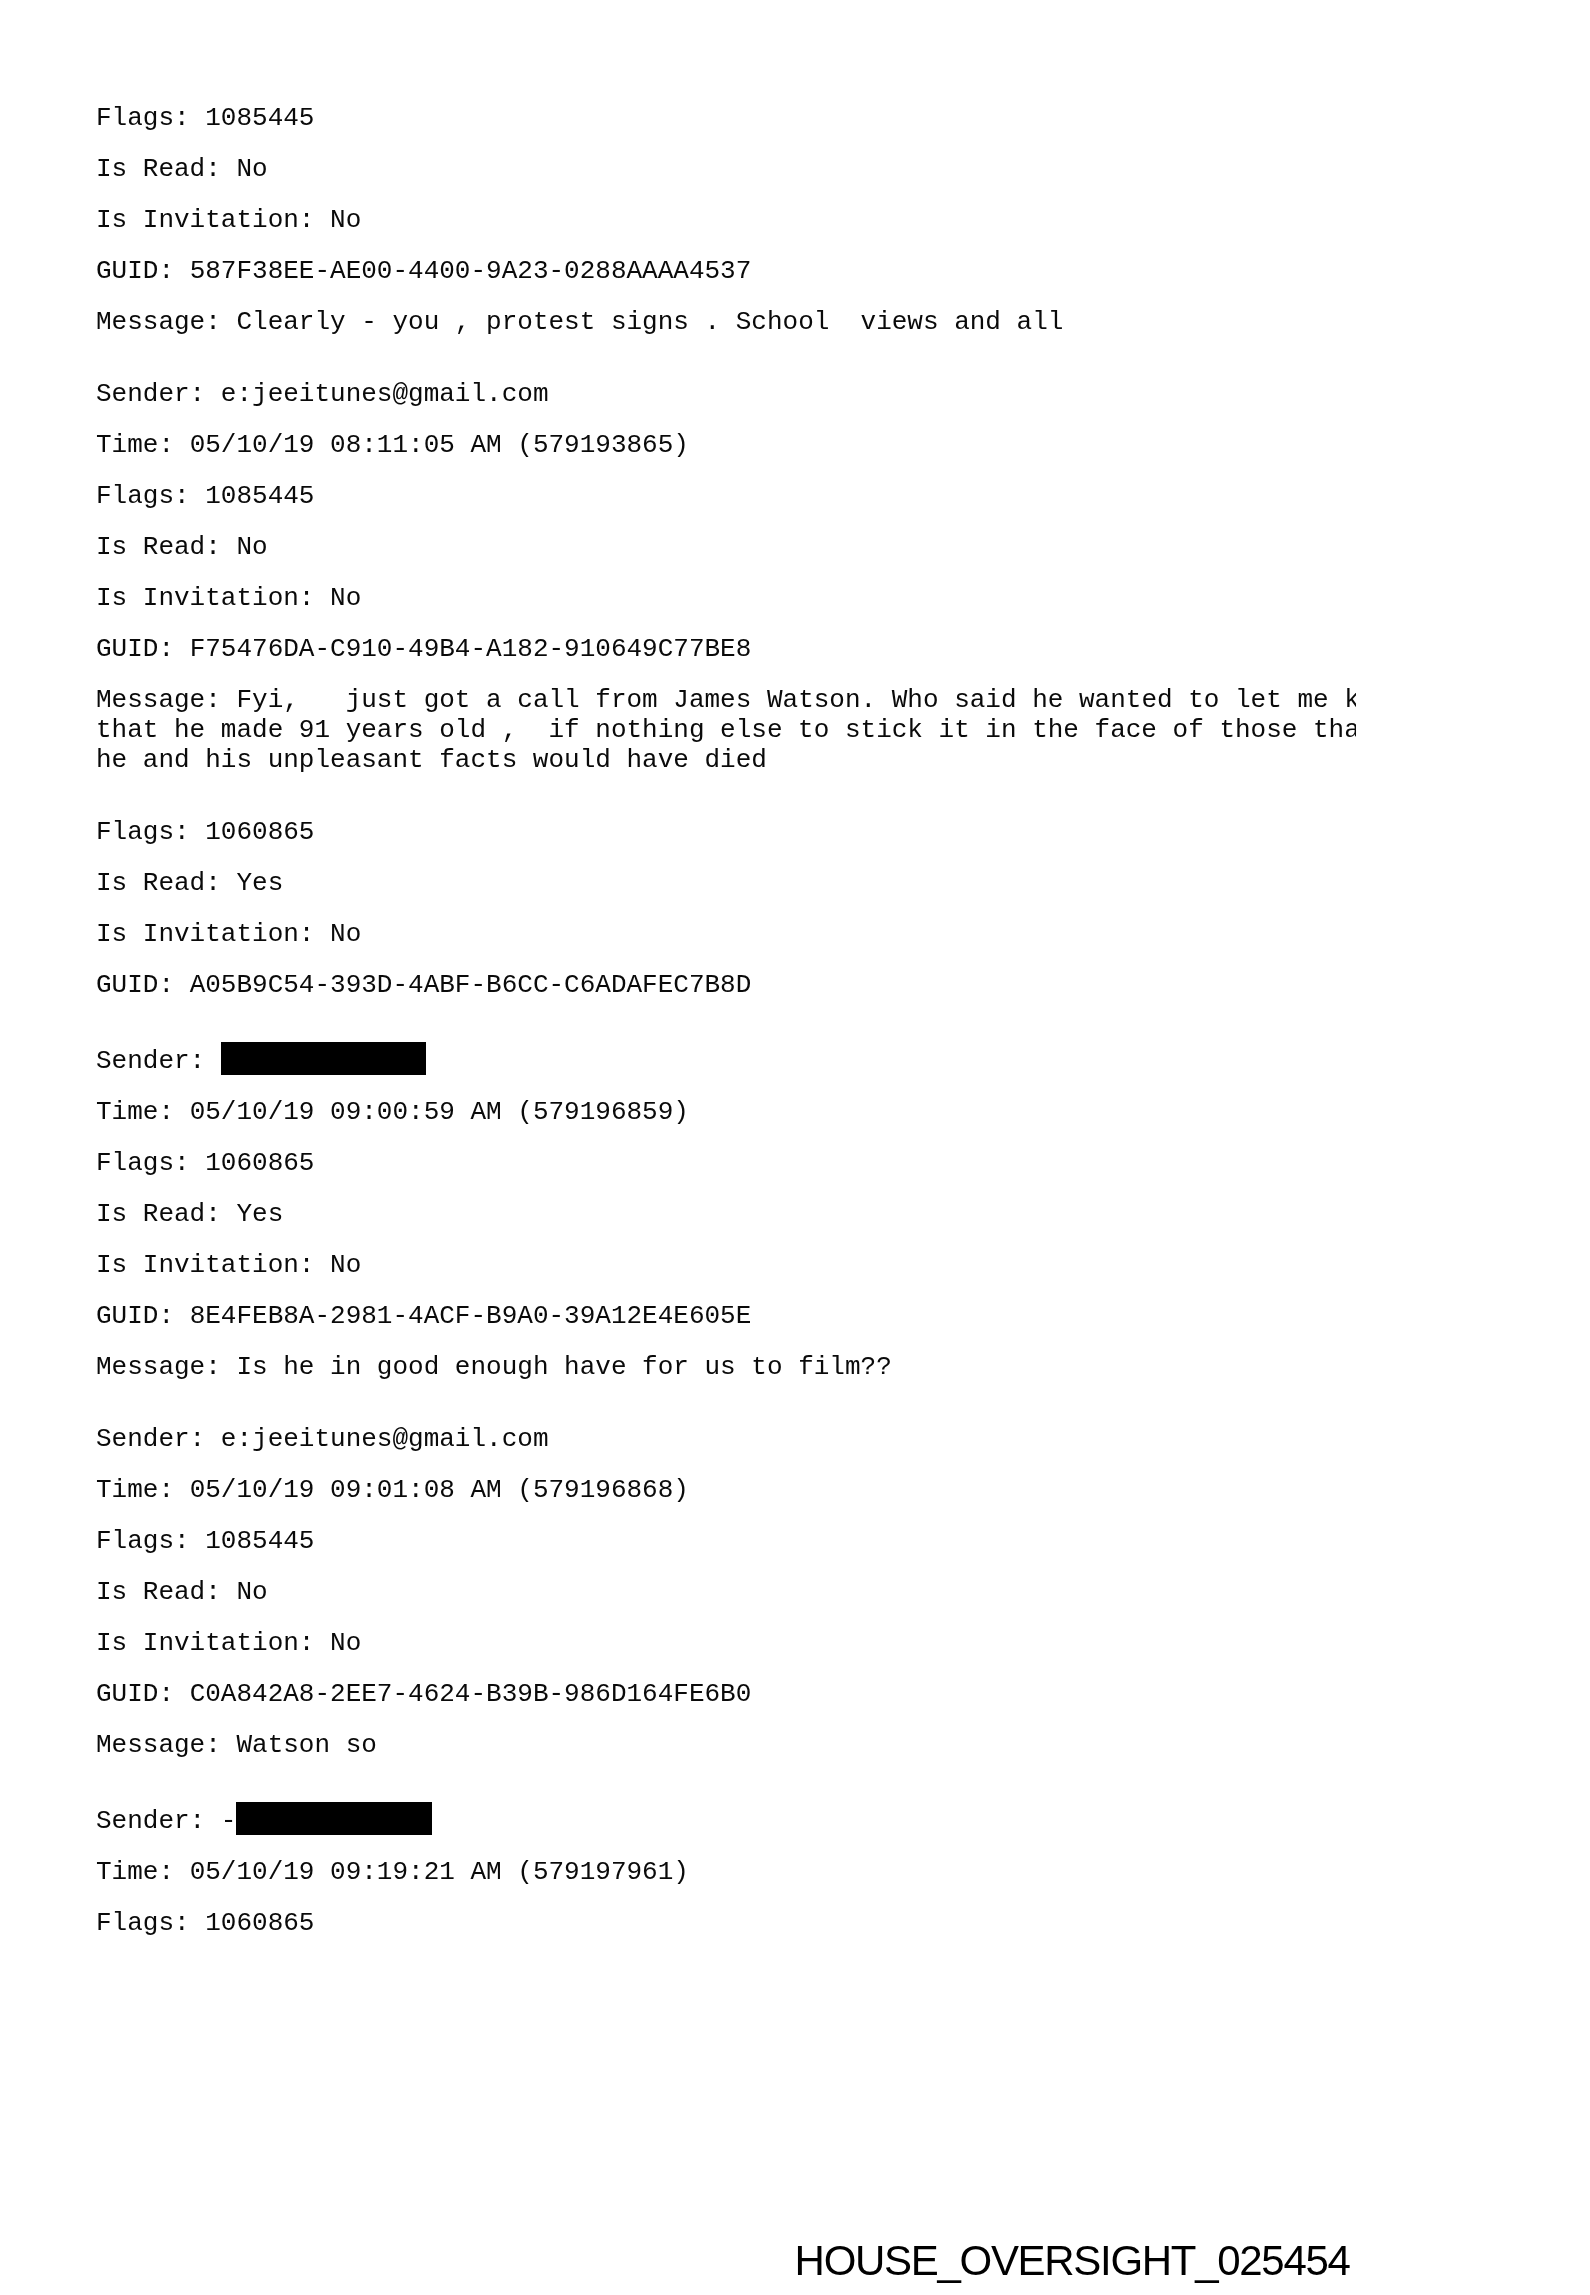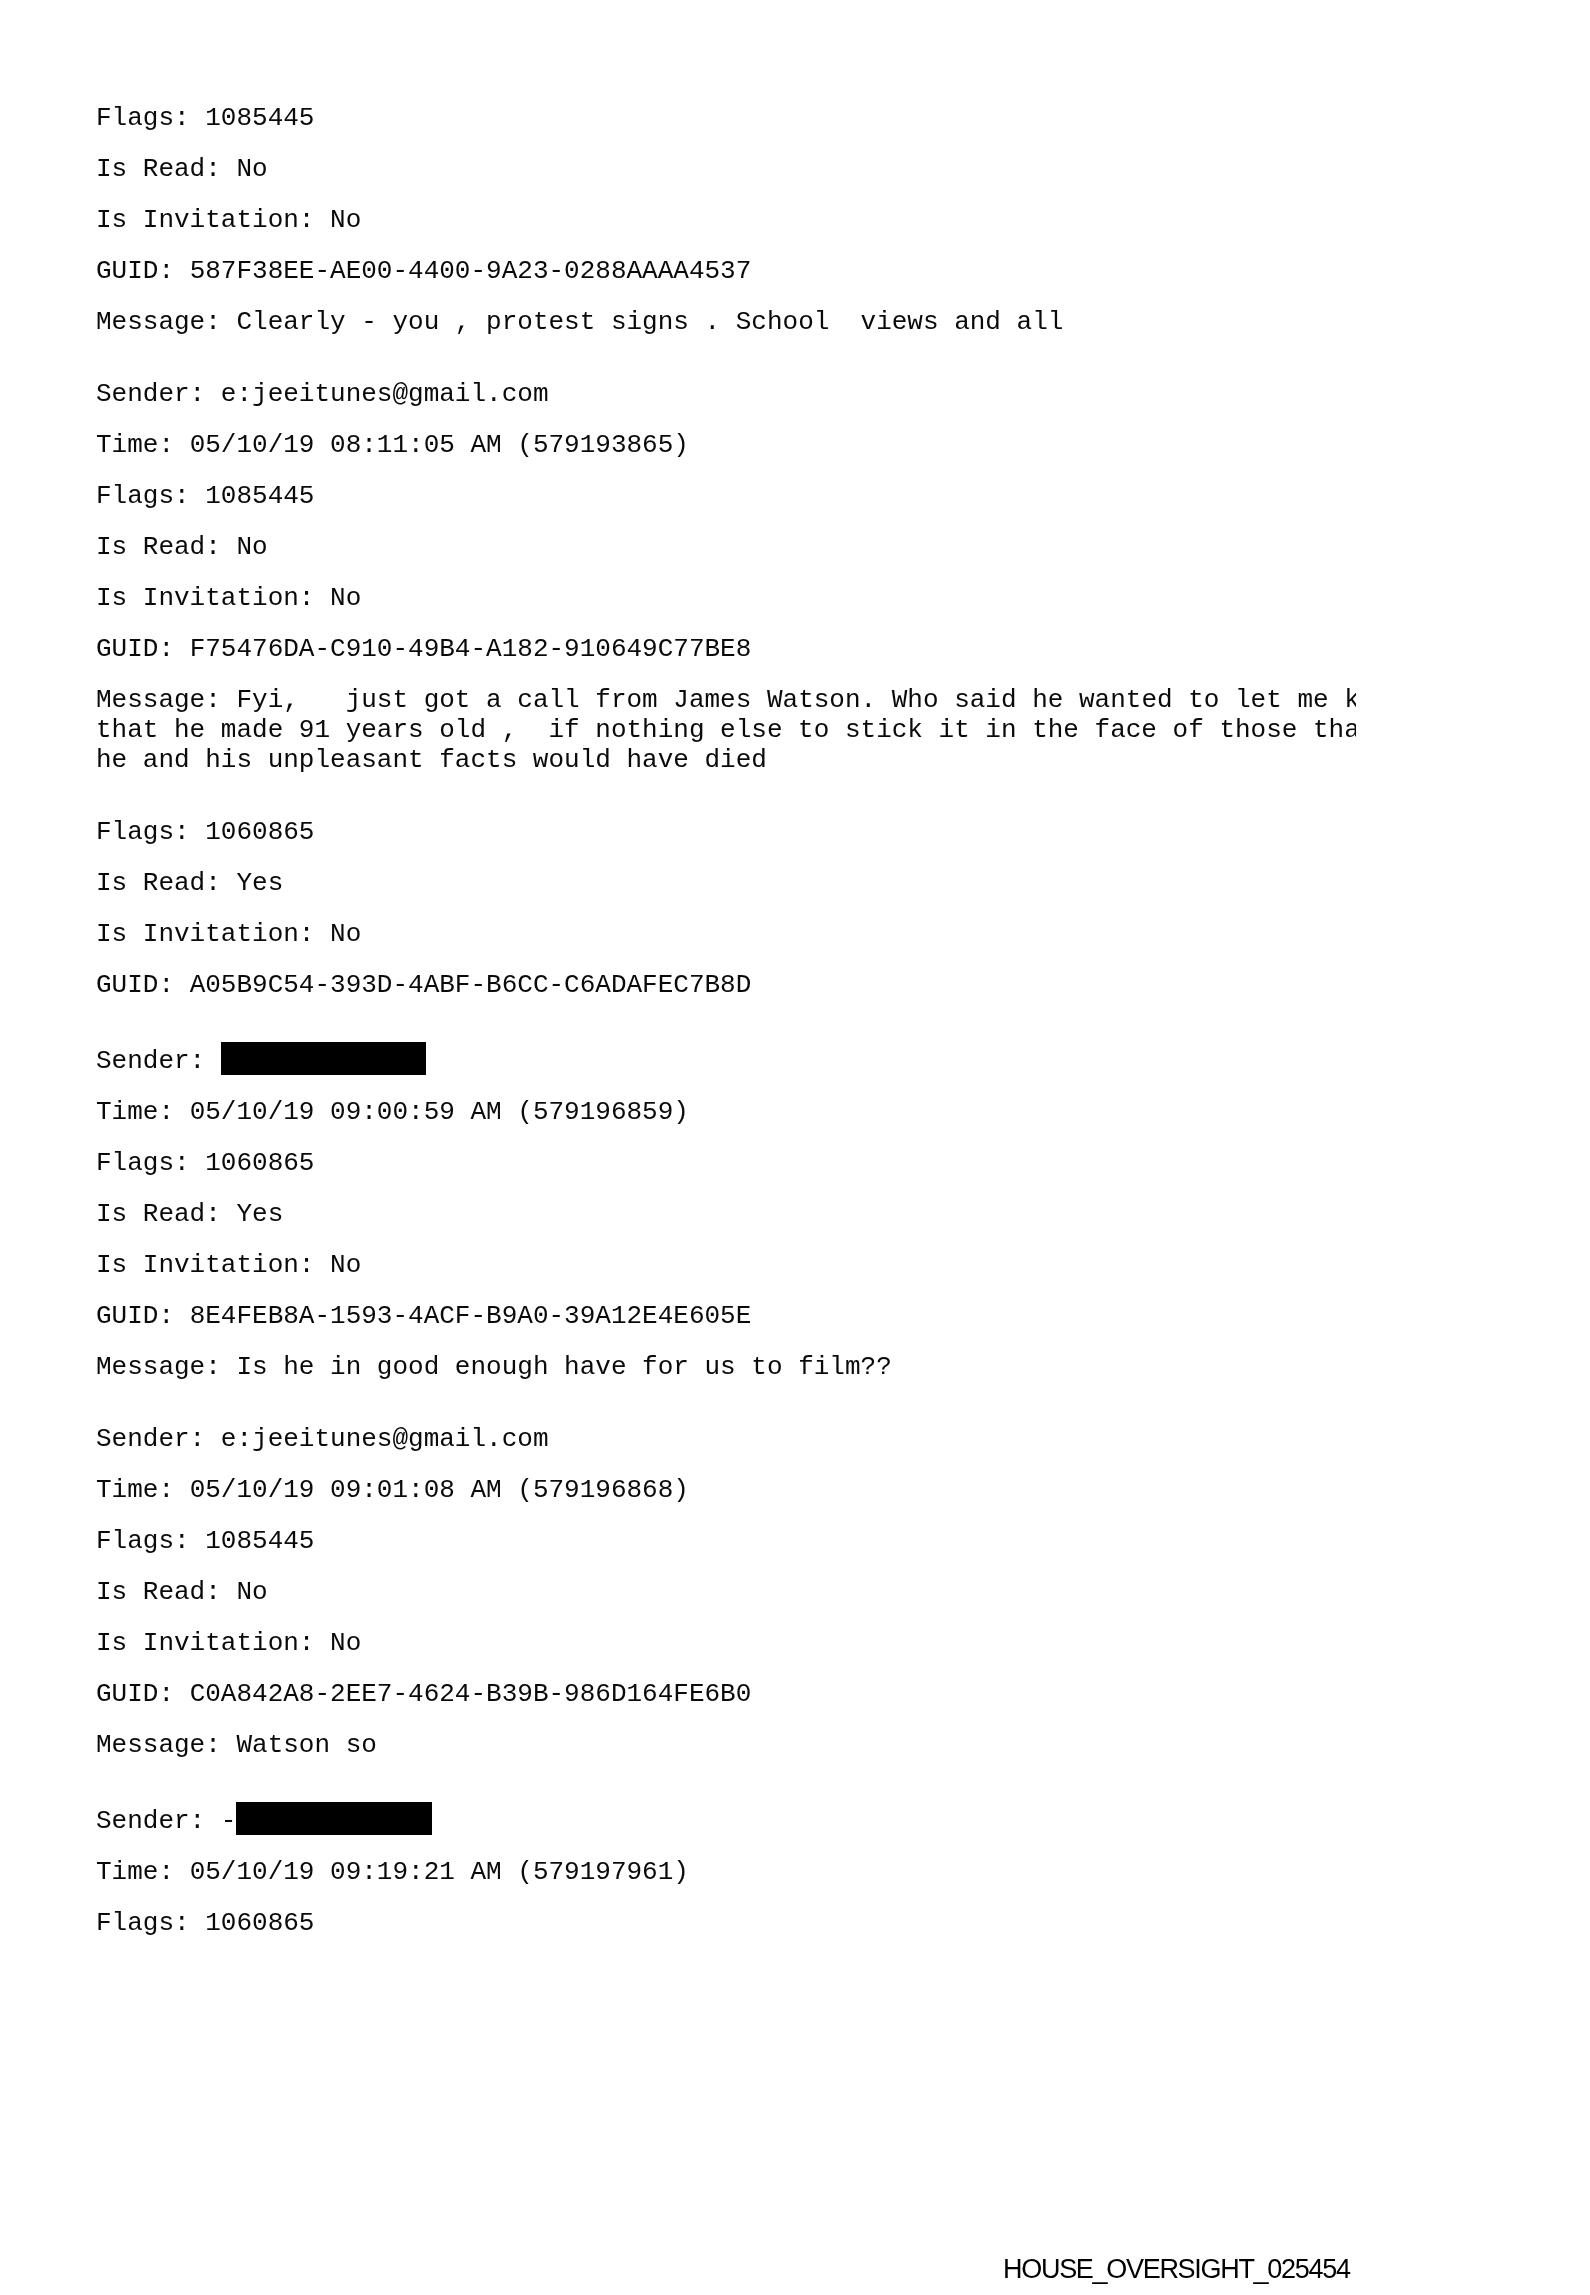--- a/index.html
+++ b/index.html
@@ -32,21 +32,21 @@
     display: inline-block;
     height: 33px;
     vertical-align: -7px;
     background: #000000;
   }
   .bates {
     position: absolute;
     right: 6.4px;
     bottom: 10.3px;
     font-family: "Liberation Sans", sans-serif;
-    font-size: 27px;
+    font-size: 42px;
     letter-spacing: -1.3px;
     color: #000000;
     white-space: nowrap;
   }
 </style>
 </head>
 <body>
 
 <div class="page">
   <div class="content">
@@ -71,21 +71,21 @@
         <p class="field"><span>Is Read:</span> <span>Yes</span></p>
         <p class="field"><span>Is Invitation:</span> <span>No</span></p>
         <p class="field"><span>GUID:</span> <span>A05B9C54-393D-4ABF-B6CC-C6ADAFEC7B8D</span></p>
       </div>
       <div class="record">
         <p class="field"><span>Sender:</span> <span class="redaction" style="width: 205px; background: rgb(0, 0, 0);"></span></p>
         <p class="field"><span>Time:</span> <span>05/10/19 09:00:59 AM (579196859)</span></p>
         <p class="field"><span>Flags:</span> <span>1060865</span></p>
         <p class="field"><span>Is Read:</span> <span>Yes</span></p>
         <p class="field"><span>Is Invitation:</span> <span>No</span></p>
-        <p class="field"><span>GUID:</span> <span>8E4FEB8A-1593-4ACF-B9A0-39A12E4E605E</span></p>
+        <p class="field"><span>GUID:</span> <span>8E4FEB8A-2981-4ACF-B9A0-39A12E4E605E</span></p>
         <p class="field"><span>Message:</span> <span>Is he in good enough have for us to film??</span></p>
       </div>
       <div class="record">
         <p class="field"><span>Sender:</span> <span>e:jeeitunes@gmail.com</span></p>
         <p class="field"><span>Time:</span> <span>05/10/19 09:01:08 AM (579196868)</span></p>
         <p class="field"><span>Flags:</span> <span>1085445</span></p>
         <p class="field"><span>Is Read:</span> <span>No</span></p>
         <p class="field"><span>Is Invitation:</span> <span>No</span></p>
         <p class="field"><span>GUID:</span> <span>C0A842A8-2EE7-4624-B39B-986D164FE6B0</span></p>
         <p class="field"><span>Message:</span> <span>Watson so</span></p>

